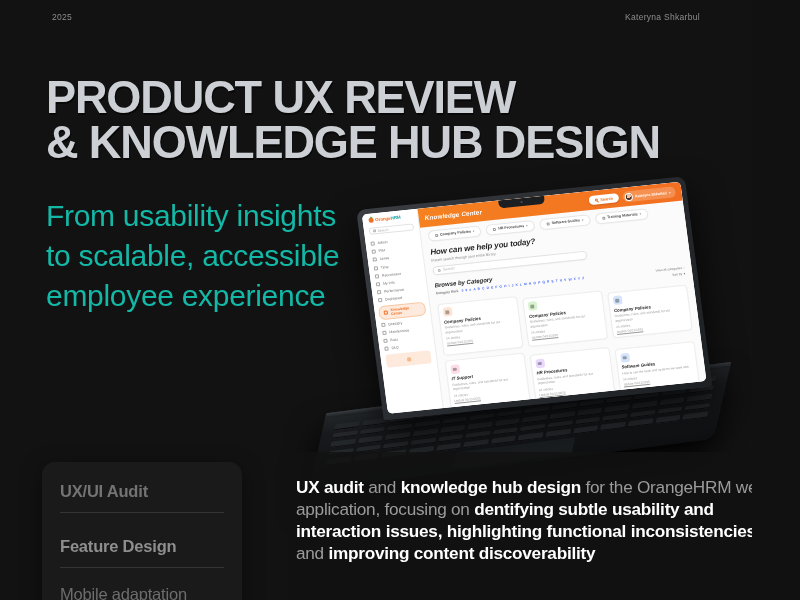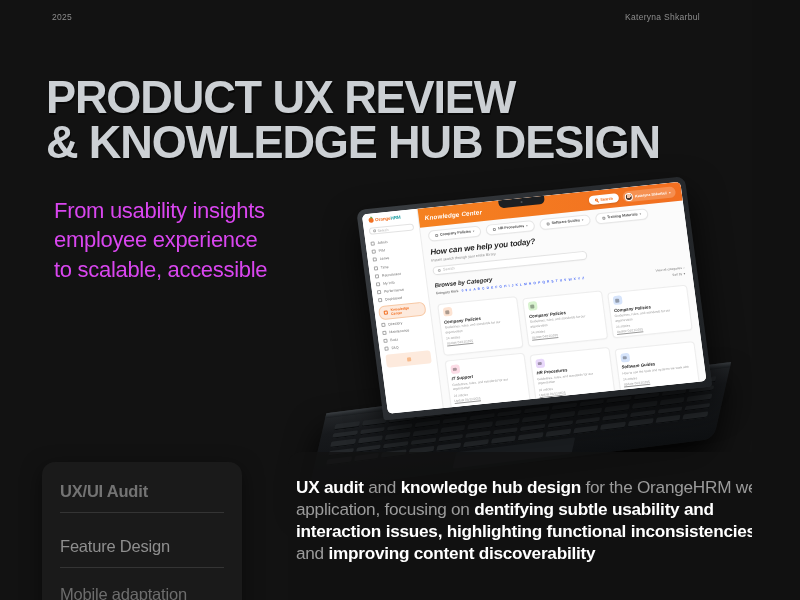--- a/index.html
+++ b/index.html
@@ -45,26 +45,25 @@
     transform: scaleX(0.96);
     transform-origin: left top;
   }
   .headline .l1, .headline .l2 { display: block; white-space: nowrap; }
 
   
   .subtitle {
     position: absolute;
     top: 196px; left: 46px;
     width: 340px;
-    font-size: 22px;
+    font-size: 30px;
     line-height: 1.33;
     letter-spacing: -0.3px;
-    color: #d946ef;
+    color: #14b8a6;
     font-weight: 400;
-    margin-left: 8px;
   }
   .subtitle span { display: block; }
 
   
   .laptop-wrap {
     position: absolute;
     left: 352px; top: 184px;
     width: 460px; height: 290px;
   }
   .laptop {
@@ -271,21 +270,21 @@
   }
   .listcard .row {
     padding: 0 0 11px 0;
     border-bottom: 1px solid #343434;
     margin-bottom: 17px;
     font-size: 16.5px;
     letter-spacing: -.2px;
     white-space: nowrap;
   }
   .listcard .row.r1 { color: #737373; font-weight: 700; }
-  .listcard .row.r2 { color: #8e8e8e; font-weight: 400; margin-top: 24px; }
+  .listcard .row.r2 { color: #8e8e8e; font-weight: 700; margin-top: 24px; }
   .listcard .row.r3 { color: #6d6d6d; font-weight: 400; border-bottom: none; }
 
   
   .bodycard {
     position: absolute; left: 288px; top: 452px;
     width: 500px; height: 148px;
     background: rgba(17,17,17,0.80);
     border-radius: 13px 0 0 0;
     padding: 24px 12px 0 8px;
   }
@@ -307,22 +306,22 @@
     <span class="right">Kateryna Shkarbul</span>
   </div>
 
   <h1 class="headline">
     <span class="l1">PRODUCT UX REVIEW</span>
     <span class="l2">&amp; KNOWLEDGE HUB DESIGN</span>
   </h1>
 
   <div class="subtitle">
     <span>From usability insights</span>
+    <span>to scalable, accessible</span>
     <span>employee experience</span>
-    <span>to scalable, accessible</span>
   </div>
 
   <div class="laptop-wrap">
 
     <div class="base">
       <div class="hinge"></div>
       <div class="keys">
         <div class="krow">
             <span></span>
             <span></span>

